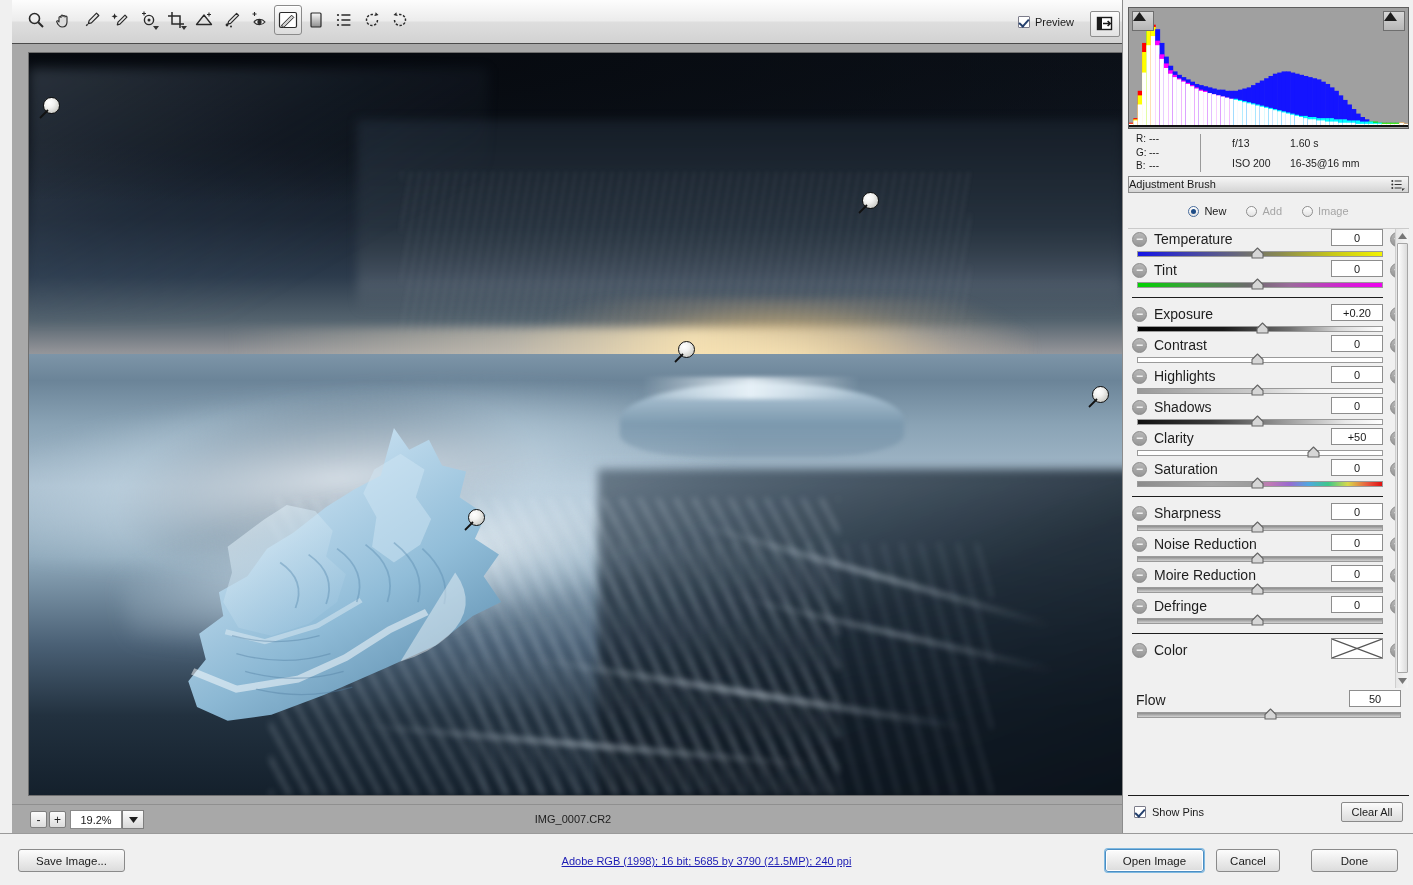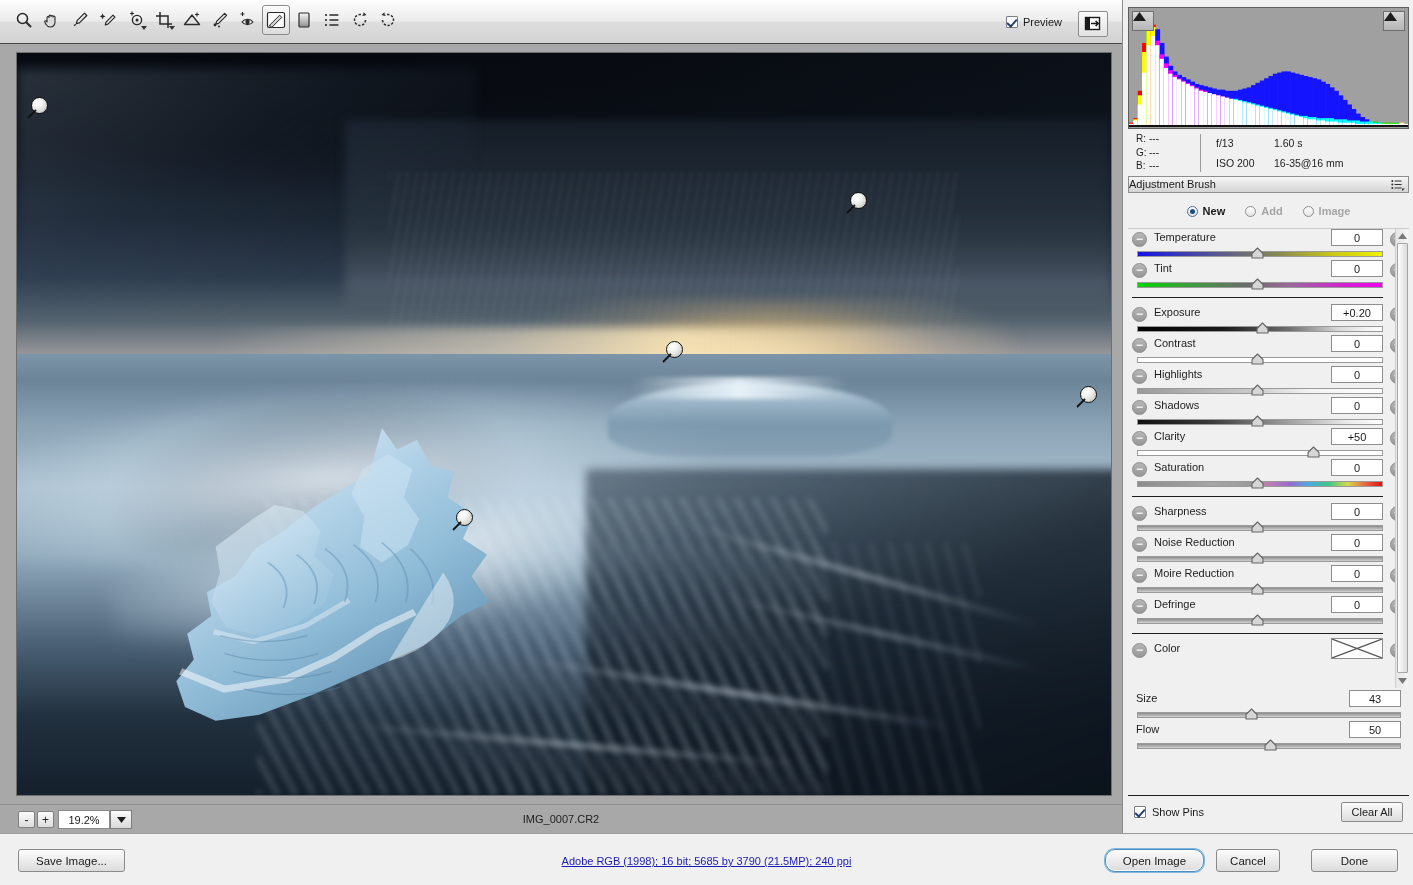--- a/index.html
+++ b/index.html
@@ -6,21 +6,21 @@
   html,body { width:1413px; height:885px; overflow:hidden; }
   body {
     font-family: "Liberation Sans", sans-serif;
     font-size: 11px;
     color:#1a1a1a;
     background:#f0f0f0;
   }
   #app { position:relative; width:1413px; height:885px; }
 
   
-  #left-col { position:absolute; left:0; top:0; width:972px; height:833px; background:#a8a8a8; }
+  #left-col { position:absolute; left:12px; top:0; width:972px; height:833px; background:#a8a8a8; }
 
   
   #toolbar {
     position:absolute; left:0; top:0; width:1122px; height:44px;
     background:linear-gradient(to bottom,#fdfdfd 0%, #ececec 48%, #dedede 52%, #d2d2d2 100%);
     border-bottom:1px solid #4a4a4a;
   }
   #tool-group { position:absolute; left:10px; top:5px; display:flex; align-items:center; gap:0px; }
   .tool {
     width:28px; height:30px; display:flex; align-items:center; justify-content:center;
@@ -120,45 +120,45 @@
      border:1px solid #5e5e5e; overflow:hidden; }
   #histo svg { position:absolute; left:0; top:0; }
   .clip-tri { position:absolute; top:3px; width:22px; height:20px; border:1px solid #6e6e6e;
      background:linear-gradient(to bottom,#d8d8d8,#b6b6b6); display:flex;align-items:center;justify-content:center;}
   #exif { position:absolute; left:5px; top:131px; width:281px; height:44px; }
   #rgbvals { position:absolute; left:8px; top:1px; font-size:10px; line-height:13.5px; color:#1d1d1d;}
   #rgbvals b{font-weight:normal;display:inline-block;width:13px;}
   #rgbvals i{font-style:normal;display:inline-block;width:26px;}
   #exif-div { position:absolute; left:72px; top:3px; width:1px; height:38px; background:#9a9a9a; }
   #shotinfo { position:absolute; left:88px; top:2px; font-size:10.5px; line-height:20px; color:#1d1d1d;}
-  #shotinfo span.lbl{display:inline-block;width:58px;}
+  #shotinfo span.lbl{display:inline-block;width:58px;margin-left:16px;}
 
   #panel-tab { position:absolute; left:5px; top:176px; width:281px; height:17px;
      background:linear-gradient(to bottom,#f6f6f6,#d4d4d4); border:1px solid #8d8d8d;
      line-height:15px; font-size:11px; }
   #panel-menu { position:absolute; right:3px; top:2px; width:14px;height:12px; }
 
   #mode-row { position:absolute; left:5px; top:200px; width:281px; height:22px;
      display:flex; align-items:center; justify-content:center; gap:20px; }
-  .radio { display:flex; align-items:center; gap:5px; font-size:11px;font-weight:bold; }
+  .radio { display:flex; align-items:center; gap:5px; font-size:11px; }
   .rdot { width:11px;height:11px;border-radius:50%;border:1px solid #8e8e8e;
      background:linear-gradient(to bottom,#fff,#e3e3e3); position:relative;}
   .rdot.on{ border-color:#4a6d9c; }
   .rdot.on:after{content:"";position:absolute;left:2px;top:2px;width:5px;height:5px;border-radius:50%;background:#1e4c86;}
   .radio.dis { color:#a5a5a5; }
 
   #slider-scroll { position:absolute; left:5px; top:228px; width:281px; height:460px;
      background:#f0f0f0; border-top:1px solid #cacaca; overflow:hidden; }
   #slider-inner { position:absolute; left:0; top:0; width:263px; }
   .srow { position:relative; height:31px; }
   .srow .minus, .srow .plus { position:absolute; top:3px; width:15px;height:15px;border-radius:50%;
       background:linear-gradient(to bottom,#b7b7b7,#969696); border:1px solid #8a8a8a;
       color:#f4f4f4; font-size:12px; line-height:12px; text-align:center; font-weight:bold;}
   .srow .minus{ left:4px; } .srow .plus{ right:-14px; }
-  .slab { position:absolute; left:26px; top:2px; font-size:11px; color:#1d1d1d; }
+  .slab { position:absolute; left:26px; top:2px; font-size:14px; color:#1d1d1d; }
   .sval { position:absolute; right:8px; top:0px; width:52px; height:17px; background:#fff;
      border:1px solid #8d8d8d; text-align:center; line-height:16px; font-size:11px; }
   .strack { position:absolute; left:9px; right:8px; top:22px; height:6px; border:1px solid #9a9a9a; background:#fff; }
   .strack.plain { background:linear-gradient(to bottom,#8c8c8c,#d2d2d2); }
   .strack.temp { background:linear-gradient(to right,#1414e6 0%,#3b3bb4 18%,#6a6a78 42%,#8a8a50 58%,#c8c818 80%,#f2f200 100%); }
   .strack.tint { background:linear-gradient(to right,#00d400 0%,#3aa03a 20%,#6b6b6b 45%,#9a6a9a 62%,#d41fd4 85%,#f000f0 100%); }
   .strack.expo { background:linear-gradient(to right,#000 0%,#1a1a1a 35%,#6e6e6e 62%,#d8d8d8 82%,#fff 100%); }
   .strack.contrast { background:linear-gradient(to right,#8f8f8f 0%,#a8a8a8 40%,#cfcfcf 52%,repeating-linear-gradient(90deg,#1b1b1b 0 3px,#f2f2f2 3px 6px) 60%,#111 100%); }
   .strack.hi { background:linear-gradient(to right,#9a9a9a 0%,#c8c8c8 45%,#f2f2f2 70%,#ffffff 100%); }
   .strack.sh { background:linear-gradient(to right,#111 0%,#3a3a3a 30%,#9a9a9a 60%,#e8e8e8 85%,#fff 100%); }
@@ -840,30 +840,20 @@
         <div class="sb-arrow" style="bottom:1px;">
           <svg width="9" height="6" viewBox="0 0 9 6">
               <path d="M0 0h9L4.5 6z" fill="#777"></path>
             </svg>
         </div>
       </div>
     </div>
 
     <div id="brush-block">
         <div class="brow">
-          <span class="slab">Size</span>
-          <span class="sval">43</span>
-          <span class="strack plain"></span>
-          <span class="sthumb" style="left:calc(9px + 43% * 0.95)">
-            <svg viewBox="0 0 13 13">
-              <path d="M6.5 1L12 6.5v4.5H1V6.5z" fill="#d6d6d6" stroke="#666" stroke-width="1.1" stroke-linejoin="round"></path>
-            </svg>
-          </span>
-        </div>
-        <div class="brow">
           <span class="slab">Flow</span>
           <span class="sval">50</span>
           <span class="strack plain"></span>
           <span class="sthumb" style="left:calc(9px + 50% * 0.95)">
             <svg viewBox="0 0 13 13">
               <path d="M6.5 1L12 6.5v4.5H1V6.5z" fill="#d6d6d6" stroke="#666" stroke-width="1.1" stroke-linejoin="round"></path>
             </svg>
           </span>
         </div>
       </div>
@@ -873,17 +863,17 @@
         <span class="cb on"></span>
         <span>Show Pins</span>
       </span>
       <span id="clearall">Clear All</span>
     </div>
   </div>
 
   <div id="bottom">
     <div class="bbtn" style="left:18px; width:107px;">Save Image...</div>
     <a id="wf-link" href="#">Adobe RGB (1998); 16 bit; 5685 by 3790 (21.5MP); 240 ppi</a>
-    <div class="bbtn def" style="left:1105px; width:99px;border-radius:10px;">Open Image</div>
+    <div class="bbtn def" style="left:1105px; width:99px;">Open Image</div>
     <div class="bbtn" style="left:1216px; width:64px;">Cancel</div>
     <div class="bbtn" style="left:1311px; width:87px;">Done</div>
   </div>
 </div>
 
 </body></html>

